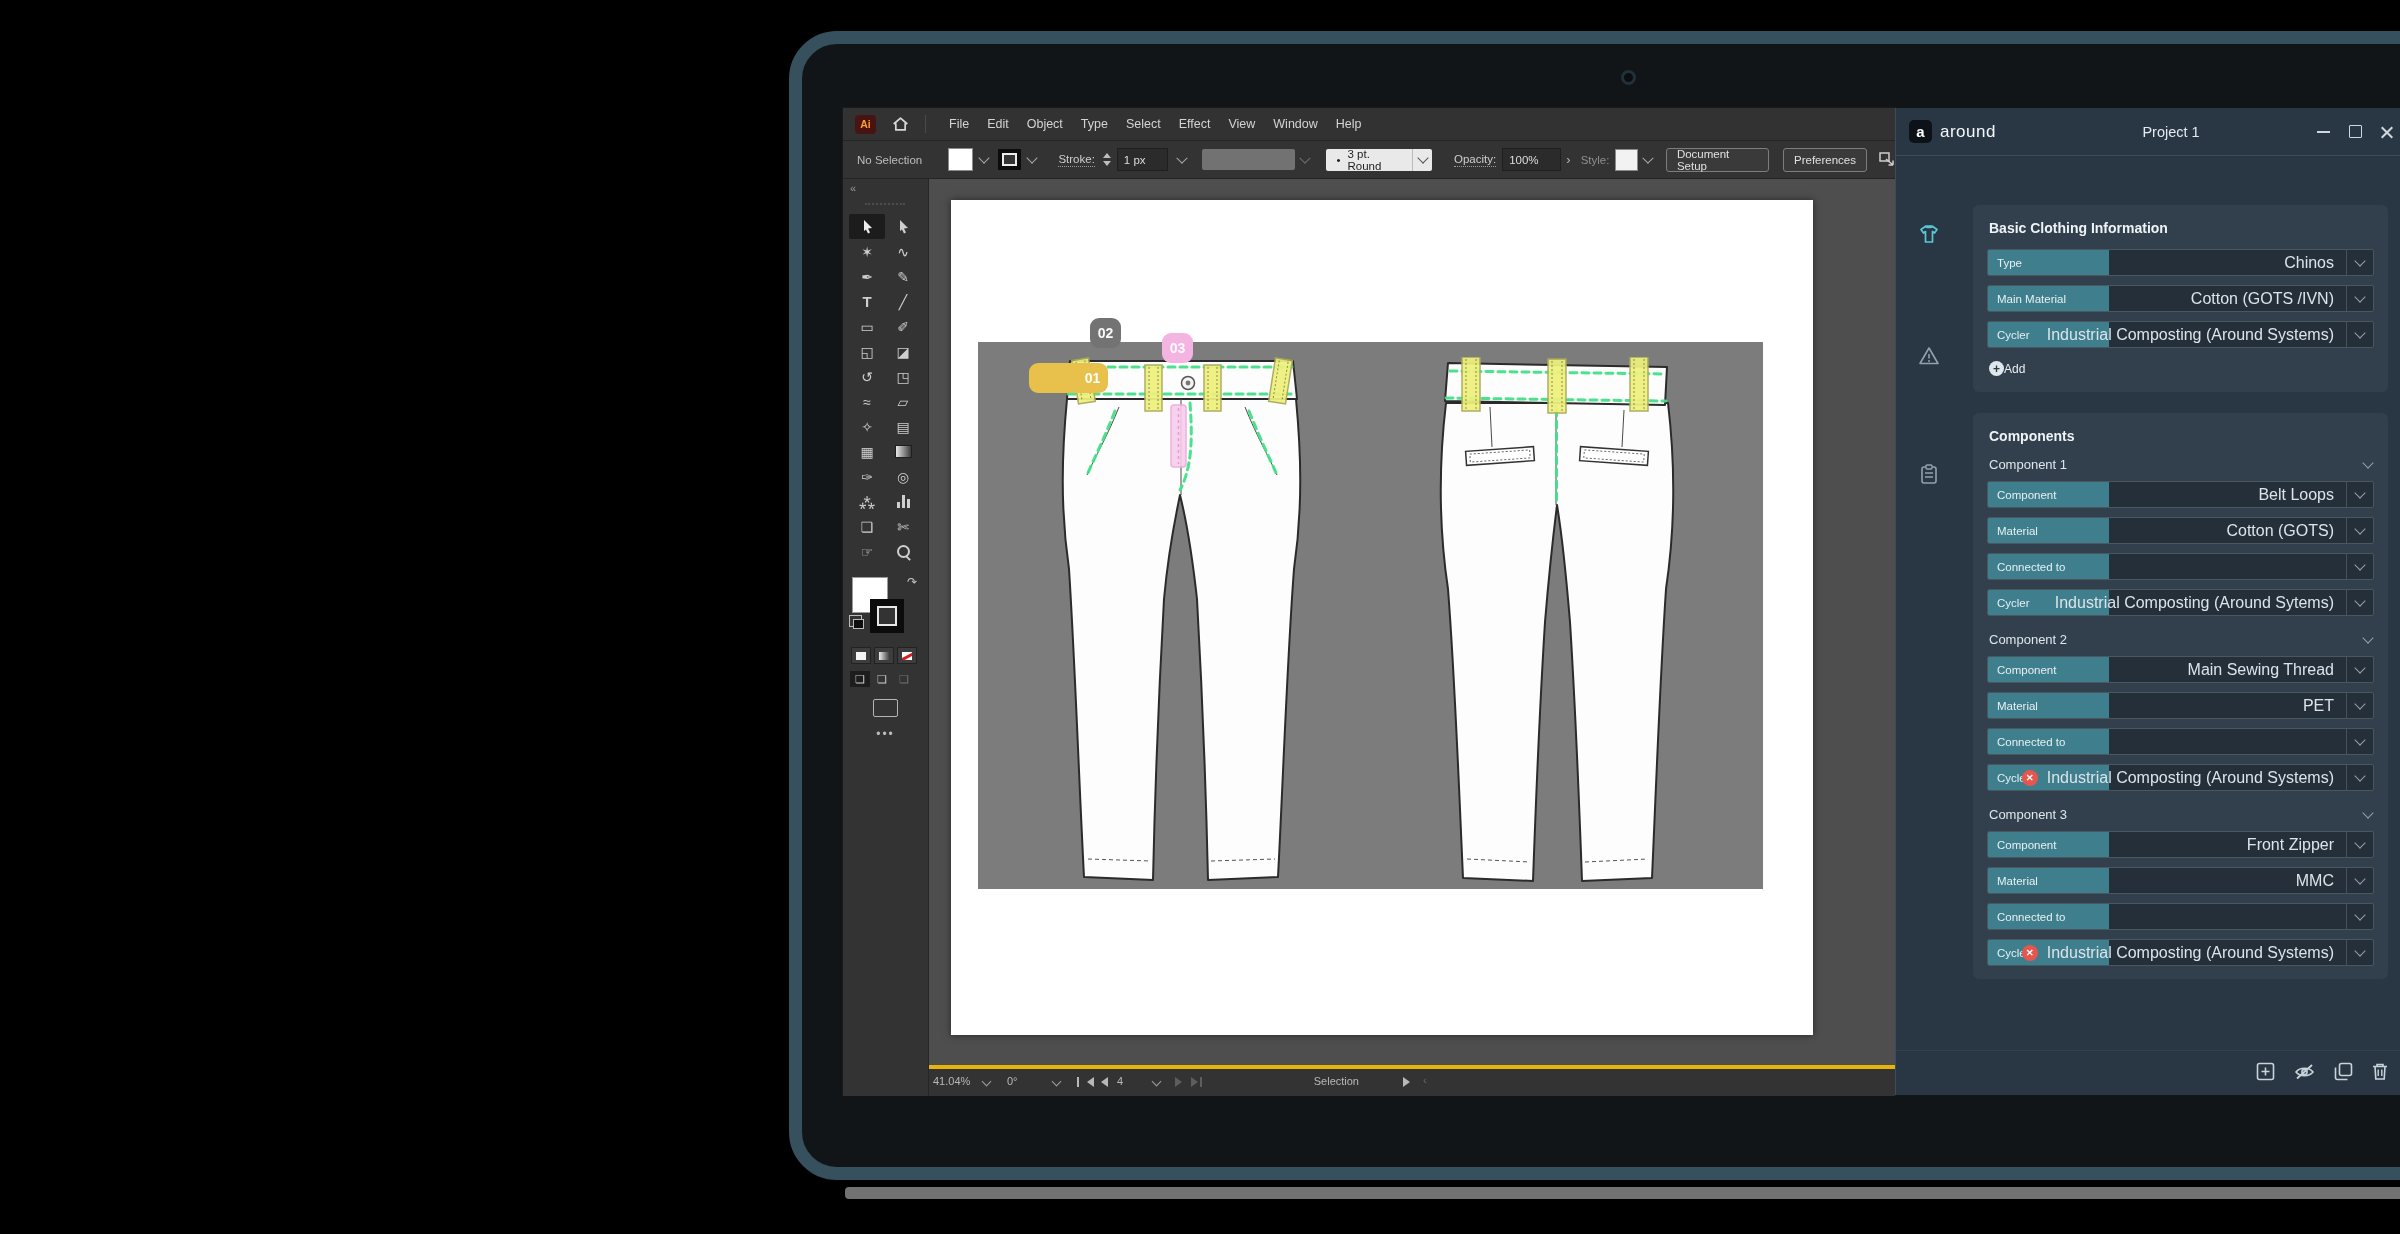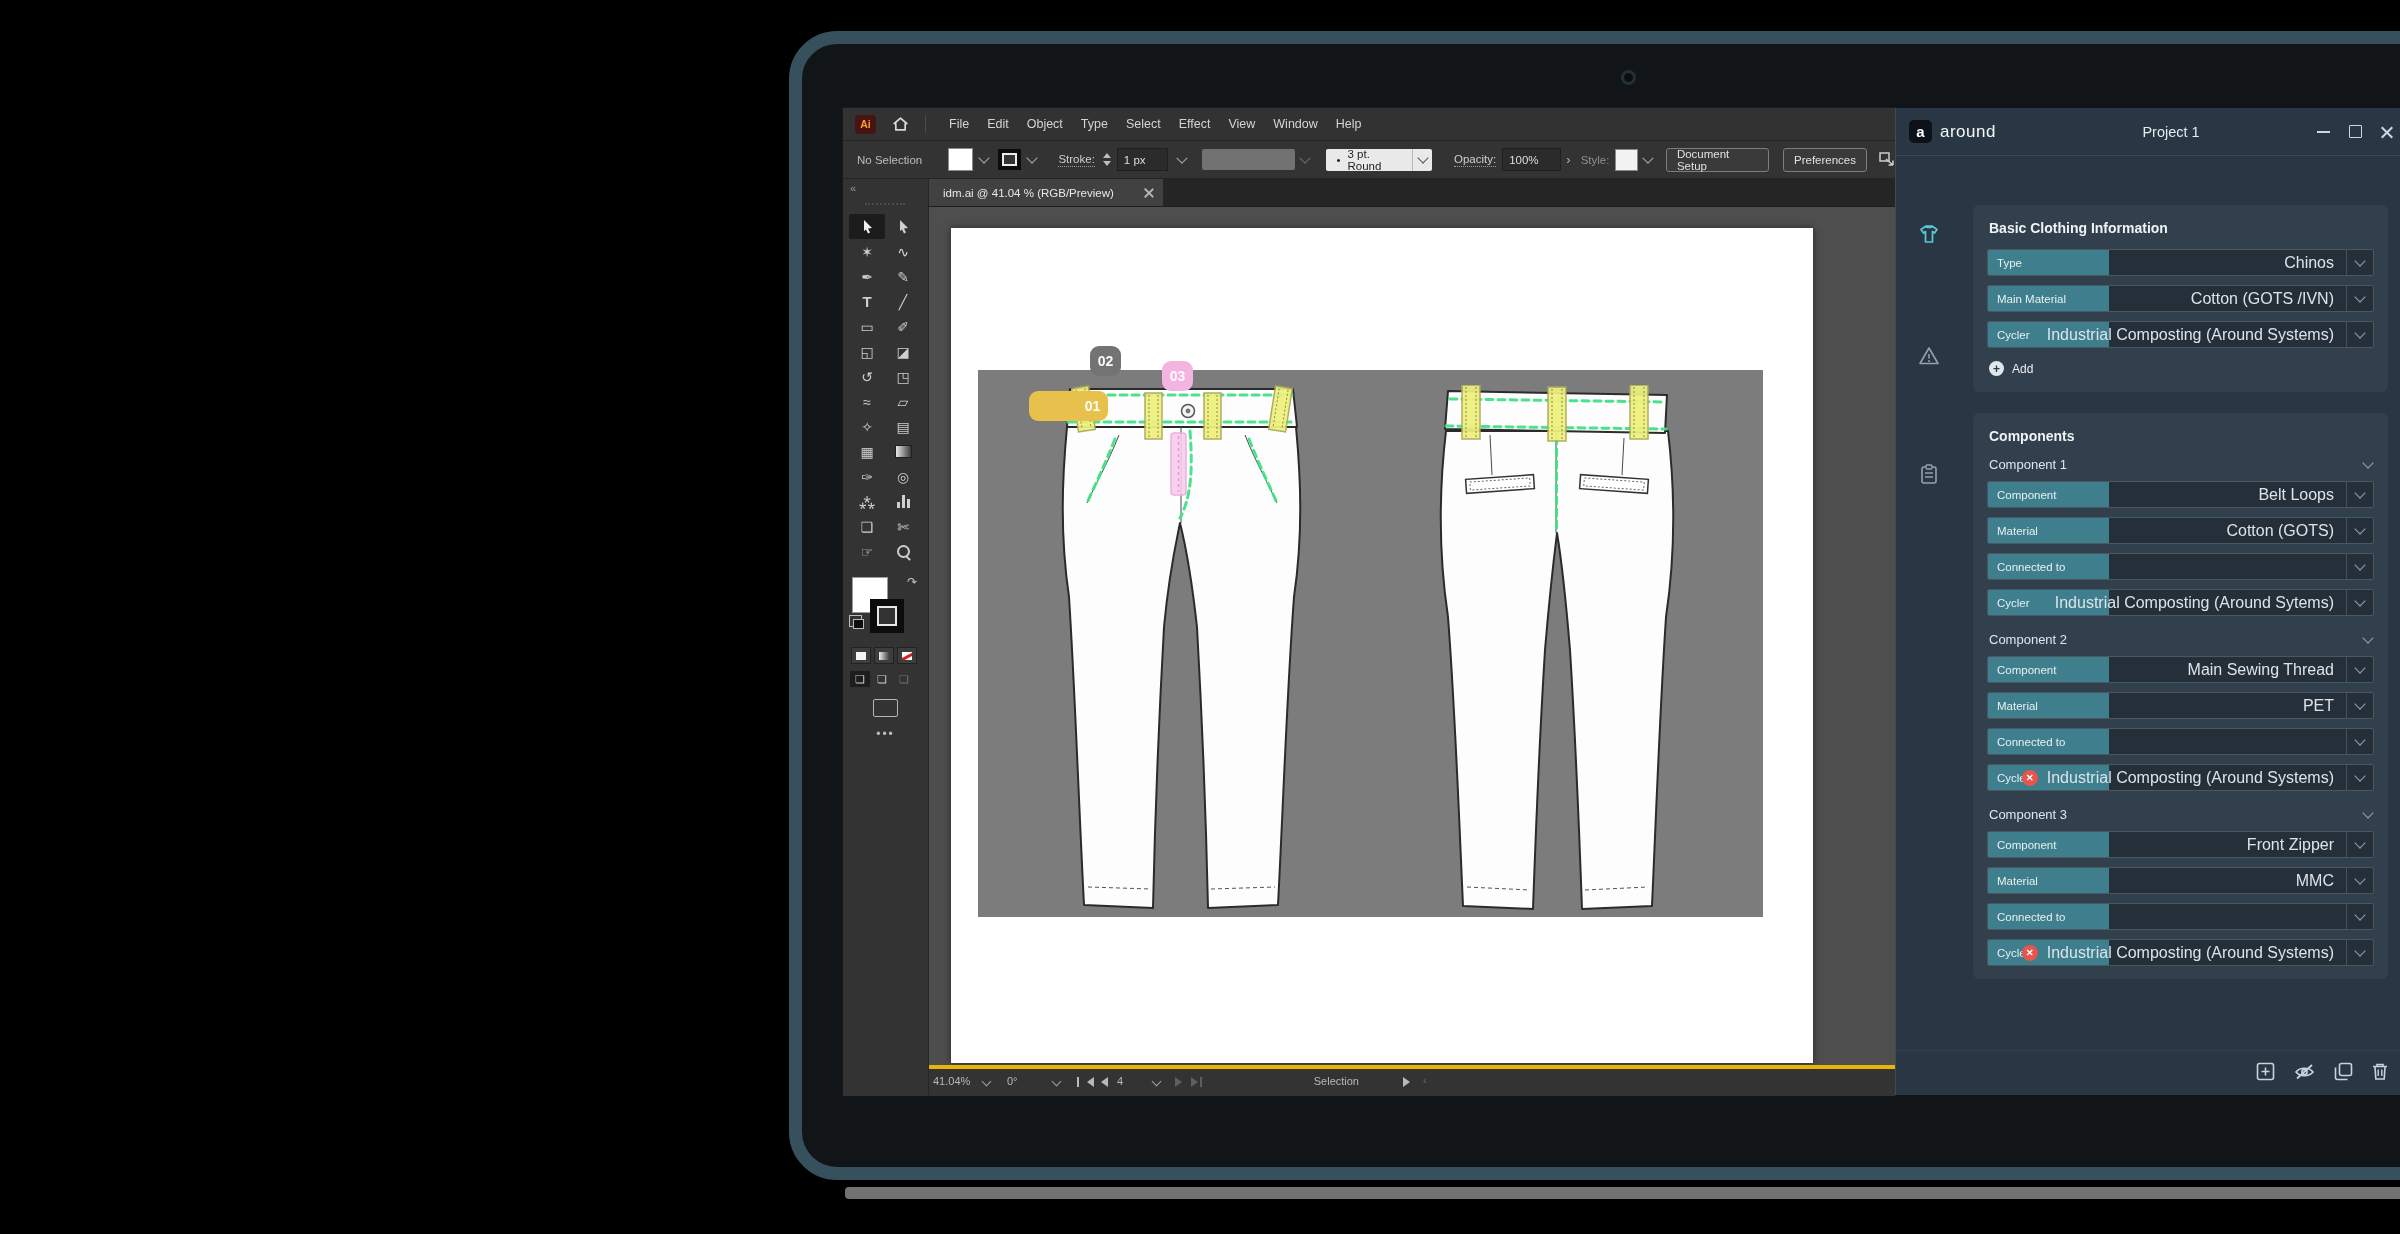--- a/index.html
+++ b/index.html
@@ -123,21 +123,21 @@
   .ap-heading{font-size:14px;font-weight:bold;color:#eef3f6;margin:2px 0 13px 2px;}
   .group-header{display:flex;align-items:center;justify-content:space-between;margin:16px 2px 9px;color:#dde7ed;font-size:13px;}
   .group-header.first{margin-top:9px;}
   .ap-row{display:flex;height:25px;margin-bottom:9px;border:1px solid #49575f;border-radius:2px;overflow:hidden;background:#242f3a;align-items:stretch;}
   .ap-row-label{width:112px;background:#3f7e8c;color:#e6f0f2;font-size:11.5px;display:flex;align-items:center;padding-left:9px;flex:none;}
   .ap-row-value{flex:1;display:flex;align-items:center;justify-content:flex-end;color:#dbe4ea;font-size:16px;padding-right:12px;gap:9px;min-width:0;white-space:nowrap;}
   .ap-chev{width:26px;border-left:1px solid #46535d;display:flex;align-items:center;justify-content:center;flex:none;}
   .chev{width:7px;height:7px;border-right:1.6px solid #93a1ab;border-bottom:1.6px solid #93a1ab;transform:rotate(45deg);margin-top:-3px;}
   .err-badge{width:16px;height:16px;border-radius:50%;background:#e4564e;color:#fff;flex:none;display:flex;align-items:center;justify-content:center;font-size:9.5px;font-weight:bold;}
   .err-badge::before{content:"\2715";}
-  .add-row{display:flex;align-items:center;gap:8px;margin:13px 0 3px 2px;color:#e9eff3;font-size:12px;}
+  .add-row{display:flex;align-items:center;margin:13px 0 3px 2px;color:#e9eff3;font-size:12px;}
   .add-ico{width:15px;height:15px;border-radius:50%;background:#dfe7ec;color:#2b3945;font-size:12px;font-weight:bold;display:flex;align-items:center;justify-content:center;line-height:1;}
   .add-ico::before{content:"+";}
   .ap-footer{position:absolute;left:0;right:0;bottom:0;height:44px;display:flex;align-items:center;justify-content:flex-end;gap:18px;padding-right:18px;border-top:1px solid rgba(255,255,255,.05);}
 
   svg .pant-body{fill:#fdfdfd;stroke:#2b2b2b;stroke-width:2;stroke-linejoin:round;}
   svg .thin{stroke:#4a4a4a;stroke-width:1;fill:none;}
   svg .stitch{stroke:#43df88;stroke-width:3;stroke-dasharray:7 5;fill:none;stroke-linecap:round;opacity:.95;}
   svg .loop{fill:#eef17c;stroke:#a8a858;stroke-width:1.5;opacity:.93;}
   svg .loopline{stroke:#8c8c49;stroke-width:1;stroke-dasharray:2 2;fill:none;}
   svg .zipper{fill:#f7cdec;stroke:#eba9d9;stroke-width:1.5;opacity:.9;}
@@ -292,26 +292,20 @@
         <div class="draw-modes">
           <span class="draw-cell on">❏</span>
           <span class="draw-cell">❏</span>
           <span class="draw-cell" style="opacity:.4;">❏</span>
         </div>
         <span class="screen-mode"></span>
         <div class="palette-ellipsis">•••</div>
       </div>
 
       <div class="doc-area">
-        <div class="tab-bar">
-          <div class="doc-tab">
-            <span>idm.ai @ 41.04 % (RGB/Preview)</span>
-            <span class="tab-close"></span>
-          </div>
-        </div>
 
         <div class="canvas">
           <div class="artboard"></div>
           <div class="gray-rect"></div>
 
           <svg class="pants front" viewBox="0 0 252 538">
             <path class="pant-body" d="M10,42 C5,95 3,150 12,212 C18,305 22,425 27,520 L96,523 C98,432 102,332 107,242 C112,188 119,158 123,138 C128,158 134,188 140,242 C145,332 149,432 151,523 L221,520 C226,425 230,305 237,212 C246,150 244,95 239,42 Z"></path>
             <path class="dashdark" d="M31,502 L94,504"></path>
               <path class="dashdark" d="M154,504 L218,502"></path>
             <path class="thin" d="M62,50 C50,80 38,100 30,118"></path>

